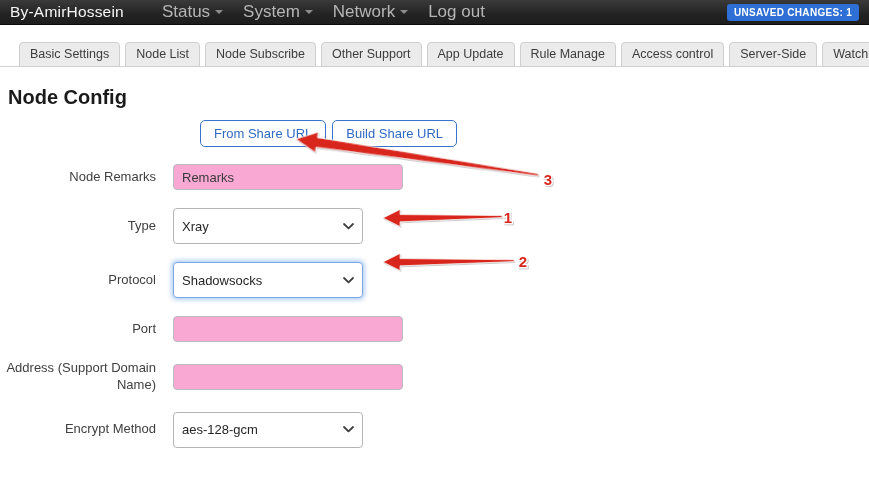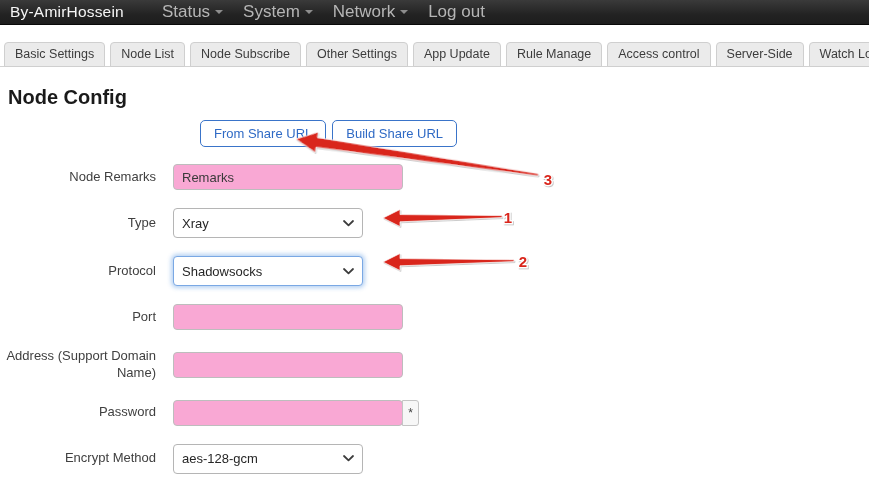--- a/index.html
+++ b/index.html
@@ -54,21 +54,21 @@
     font-weight: bold;
     padding: 3px 7px 3px 7px;
     border-radius: 3px;
     letter-spacing: .3px;
     cursor: pointer;
   }
 
   
   .tabbar {
     margin-top: 17px;
-    padding-left: 4px;
+    padding-left: 19px;
     border-bottom: 1px solid #d2d2d2;
     display: flex;
     gap: 5px;
   }
   .tab {
     background: #ebebeb;
     border: 1px solid #cfcfcf;
     border-radius: 4px 4px 0 0;
     padding: 4px 10px 5px 10px;
     font-size: 12.5px;
@@ -123,21 +123,21 @@
     border: 1px solid #bdbdbd;
     border-radius: 4px;
     padding: 0 8px;
     font-size: 13px;
     color: #3a3a3a;
     font-family: "Liberation Sans", sans-serif;
     background: #f9a8d4;
   }
   .select {
     width: 190px;
-    height: 30px;
+    height: 36px;
     border: 1px solid #b5b5b5;
     border-radius: 4px;
     padding: 10px 8px;
     background: #fff;
     display: flex;
     align-items: center;
     justify-content: space-between;
     font-size: 13px;
     color: #262626;
     cursor: pointer;
@@ -184,27 +184,28 @@
   <span class="nav-item">
     <span>System</span>
     <span class="caret"></span>
   </span>
   <span class="nav-item">
     <span>Network</span>
     <span class="caret"></span>
   </span>
   <span class="nav-item">Log out</span>
 
+  <span class="unsaved-badge">UNSAVED CHANGES: 1</span>
 </div>
 
 <div class="tabbar">
   <span class="tab">Basic Settings</span>
   <span class="tab">Node List</span>
   <span class="tab">Node Subscribe</span>
-  <span class="tab">Other Settings</span>
+  <span class="tab">Other Support</span>
   <span class="tab">App Update</span>
   <span class="tab">Rule Manage</span>
   <span class="tab">Access control</span>
   <span class="tab">Server-Side</span>
   <span class="tab">Watch Logs</span>
 </div>
 
 <h1 class="page-title">Node Config</h1>
 
 <div class="toolbar">
@@ -242,25 +243,20 @@
   <div class="form-row">
     <label class="form-label">Port</label>
     <input class="text-input" type="text" value="" style="">
   </div>
 
   <div class="form-row">
     <label class="form-label">Address (Support Domain Name)</label>
     <input class="text-input" type="text" value="" style="">
   </div>
 
-  <div class="form-row">
-    <label class="form-label">Password</label>
-    <input class="text-input" type="text" value="" style="">
-    <span class="addon">*</span>
-  </div>
 
   <div class="form-row">
     <label class="form-label">Encrypt Method</label>
     <div class="select">
       <span>aes-128-gcm</span>
       <svg class="chev" width="11" height="7" viewBox="0 0 11 7">
           <polyline points="1,1 5.5,5.3 10,1" fill="none" stroke="#3c3c3c" stroke-width="1.8" stroke-linecap="round" stroke-linejoin="round"></polyline>
         </svg>
     </div>
   </div>

